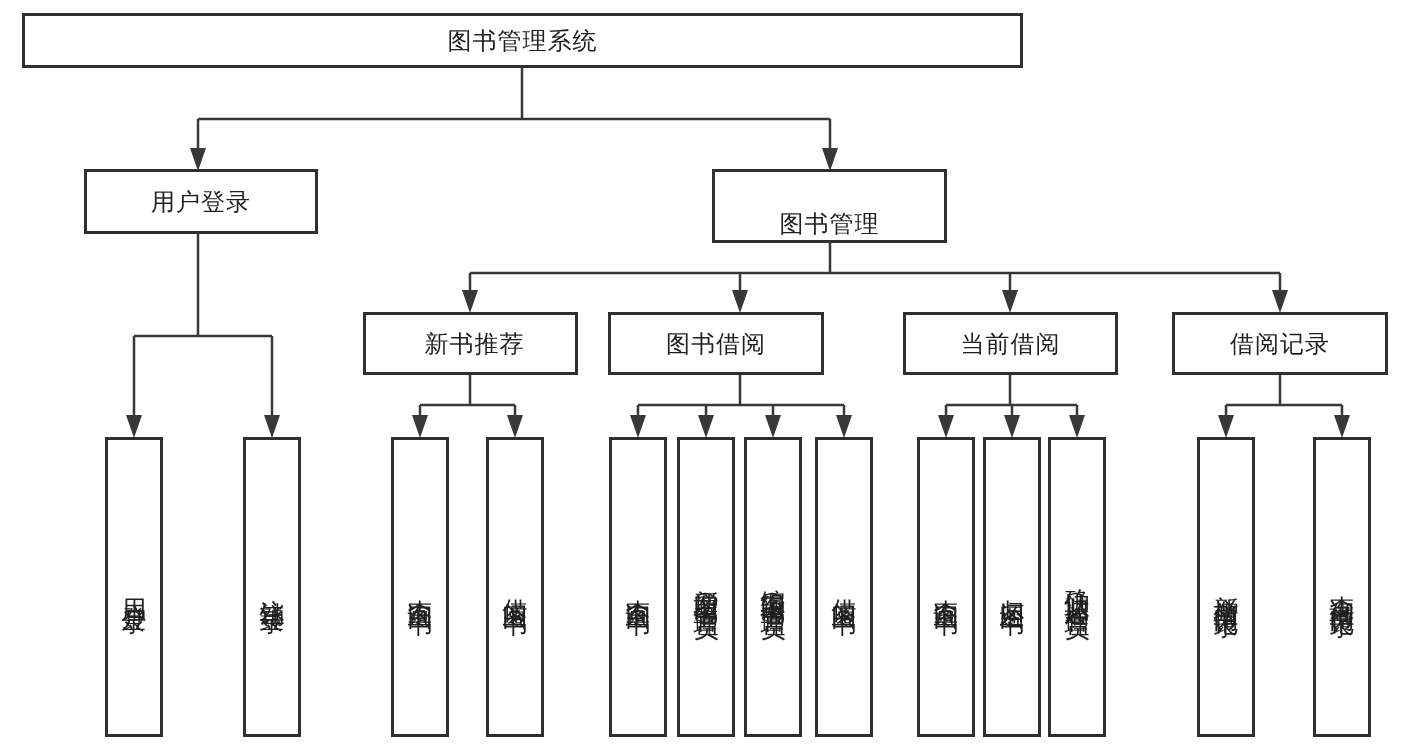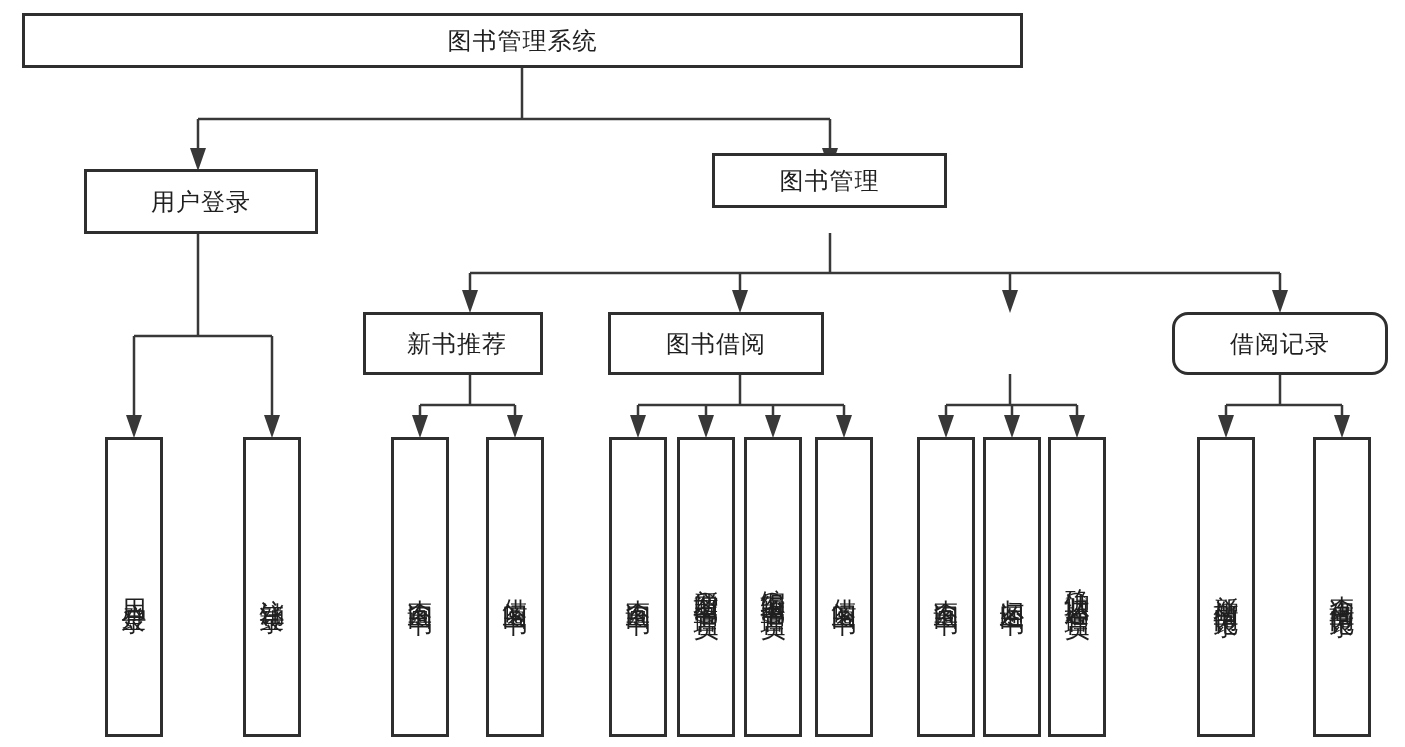--- a/index.html
+++ b/index.html
@@ -42,26 +42,26 @@
     text-orientation: mixed;
     font-size: 25px;
     letter-spacing: 4px;
     line-height: 1;
     white-space: nowrap;
   }
   
   .n-root   { left: 22px;   top: 13px;  width: 1001px; height: 55px; }
   
   .n-login  { left: 84px;   top: 169px; width: 234px;  height: 65px; }
-  .n-mgmt   { left: 712px;  top: 153px; width: 235px;  height: 55px; }
+  .n-mgmt   { left: 712px;  top: 169px; width: 235px;  height: 74px; align-items: flex-end; }
   
-  .n-rec    { left: 363px;  top: 312px; width: 180px;  height: 63px; padding-left: 8px; }
+  .n-rec    { left: 363px;  top: 312px; width: 215px;  height: 63px; padding-left: 8px; }
   .n-borrow { left: 608px;  top: 312px; width: 216px;  height: 63px; }
   .n-cur    { left: 903px;  top: 312px; width: 215px;  height: 63px; }
-  .n-hist   { left: 1172px; top: 312px; width: 216px;  height: 63px; border-radius: 16px; }
+  .n-hist   { left: 1172px; top: 312px; width: 216px;  height: 63px; }
   
   .leaf { top: 437px; width: 58px; height: 300px; }
   .lf-1  { left: 105px; }
   .lf-2  { left: 243px; }
   .lf-3  { left: 391px; }
   .lf-4  { left: 486px; }
   .lf-5  { left: 609px; }
   .lf-6  { left: 677px; }
   .lf-7  { left: 744px; }
   .lf-8  { left: 815px; }
@@ -138,20 +138,23 @@
   <div class="node hnode n-mgmt">
     <span>图书管理</span>
   </div>
 
   <div class="node hnode n-rec">
     <span>新书推荐</span>
   </div>
   <div class="node hnode n-borrow">
     <span>图书借阅</span>
   </div>
+  <div class="node hnode n-cur">
+    <span>当前借阅</span>
+  </div>
   <div class="node hnode n-hist">
     <span>借阅记录</span>
   </div>
 
   <div class="node leaf lf-1">
     <span class="vtext">用户登录</span>
   </div>
   <div class="node leaf lf-2">
     <span class="vtext">注销登录</span>
   </div>

